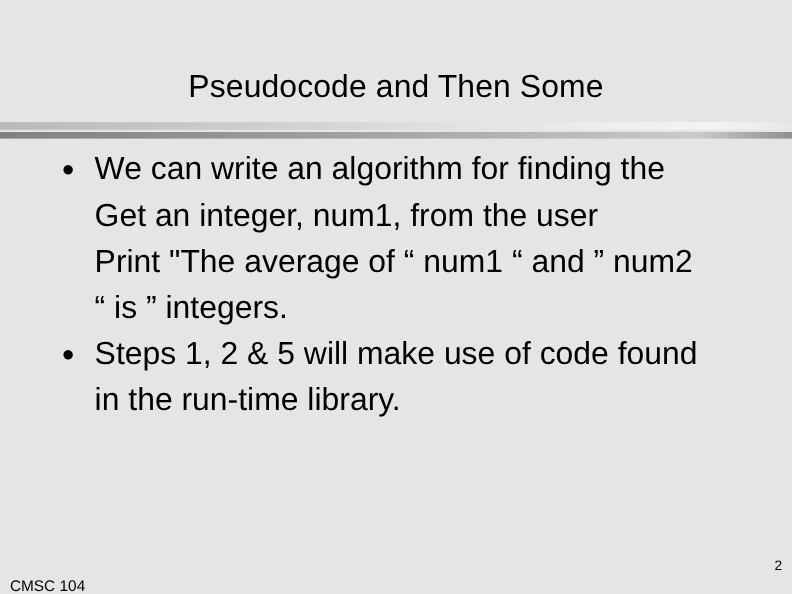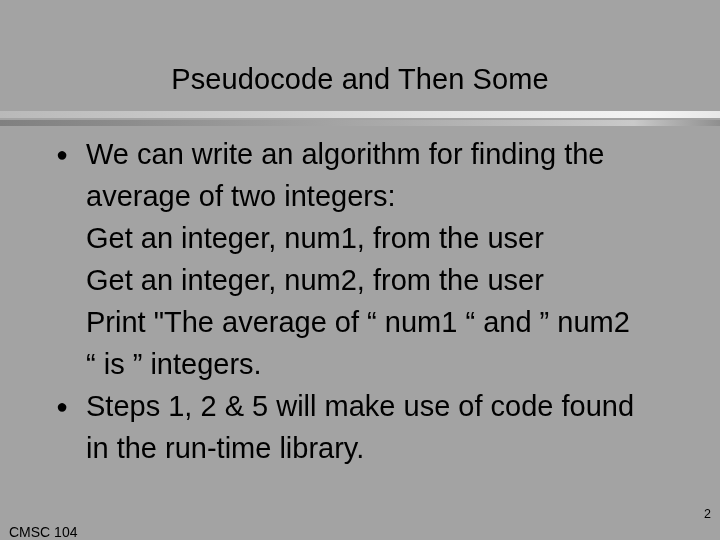--- a/index.html
+++ b/index.html
@@ -15,21 +15,21 @@
     overflow: hidden;
     position: relative;
   }
 
   .slide {
     position: absolute;
     left: 0;
     top: 0;
     width: 720px;
     height: 540px;
-    background: #a3a3a3;
+    background: #e5e5e5;
   }
 
   
   .title-area {
     position: absolute;
     left: 0;
     top: 62px;
     width: 720px;
     text-align: center;
   }
@@ -135,27 +135,21 @@
 
   <div class="divider divider-bar-top"></div>
   <div class="divider divider-bar-bottom"></div>
 
   <div class="body-area" id="body-area">
       <div class="body-line">
         <span class="bullet-glyph">●</span>
         <span class="line-text">We can write an algorithm for finding the</span>
       </div>
       <div class="body-line">
-        <span class="line-text">average of two integers:</span>
-      </div>
-      <div class="body-line">
         <span class="line-text">Get an integer, num1, from the user</span>
-      </div>
-      <div class="body-line">
-        <span class="line-text">Get an integer, num2, from the user</span>
       </div>
       <div class="body-line">
         <span class="line-text">Print "The average of  “ num1 “ and ” num2</span>
       </div>
       <div class="body-line">
         <span class="line-text">“ is ” integers.</span>
       </div>
       <div class="body-line">
         <span class="bullet-glyph">●</span>
         <span class="line-text">Steps 1, 2 &amp; 5 will make use of code found</span>

